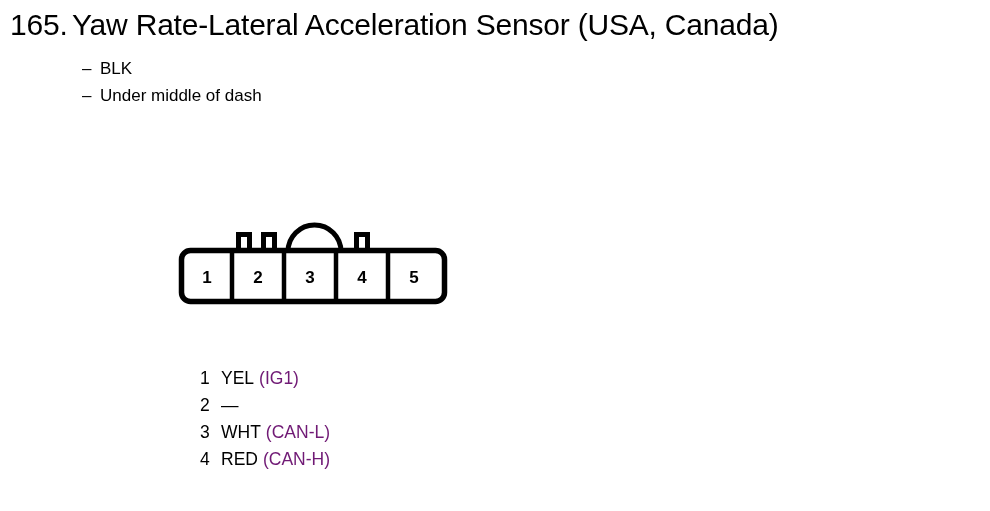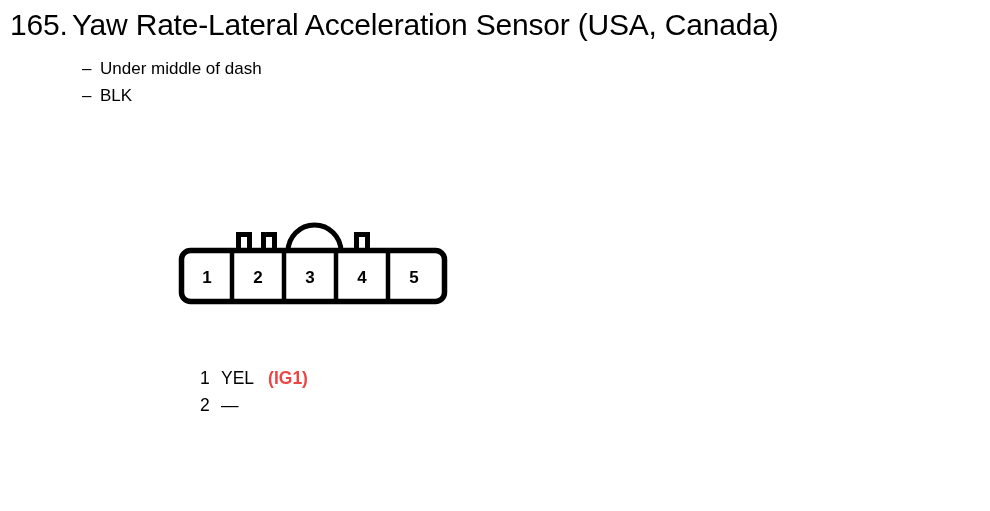--- a/index.html
+++ b/index.html
@@ -84,38 +84,37 @@
     display: inline-block;
     width: 21px;
     text-align: left;
     color: #000000;
   }
   #pin-list .pin-wire {
     color: #000000;
     text-align: center;
   }
   #pin-list .pin-sig {
-    color: #ef4444;
-    margin-left: 14px;
-    font-weight: bold;
+    color: #701a75;
+    margin-left: 5px;
   }
 </style>
 </head>
 <body>
 
 <div id="page-title">
   <span class="num">165.</span><span>Yaw Rate-Lateral Acceleration Sensor (USA, Canada)</span>
 </div>
 
 <div id="notes">
   <div class="note-line">
-    <span class="dash">–</span><span>Under middle of dash</span>
+    <span class="dash">–</span><span>BLK</span>
   </div>
   <div class="note-line">
-    <span class="dash">–</span><span>BLK</span>
+    <span class="dash">–</span><span>Under middle of dash</span>
   </div>
 </div>
 
 <div id="connector">
   <svg width="275" height="85" viewBox="0 0 275 85" xmlns="http://www.w3.org/2000/svg">
 
     <g fill="none" stroke="#000000" stroke-width="5">
       <path d="M 62.5 29.5 L 62.5 12.5 L 73.5 12.5 L 73.5 29.5"></path>
       <path d="M 87.5 29.5 L 87.5 12.5 L 98.5 12.5 L 98.5 29.5"></path>
       <path d="M 180.5 29.5 L 180.5 12.5 L 191.5 12.5 L 191.5 29.5"></path>
@@ -140,13 +139,19 @@
   </svg>
 </div>
 
 <div id="pin-list">
   <div class="pin-row">
     <span class="pin-no">1</span><span class="pin-wire">YEL</span><span class="pin-sig">(IG1)</span>
   </div>
   <div class="pin-row">
     <span class="pin-no">2</span><span class="pin-wire">—</span><span class="pin-sig"></span>
   </div>
+  <div class="pin-row">
+    <span class="pin-no">3</span><span class="pin-wire">WHT</span><span class="pin-sig">(CAN-L)</span>
+  </div>
+  <div class="pin-row">
+    <span class="pin-no">4</span><span class="pin-wire">RED</span><span class="pin-sig">(CAN-H)</span>
+  </div>
 </div>
 
 </body></html>

